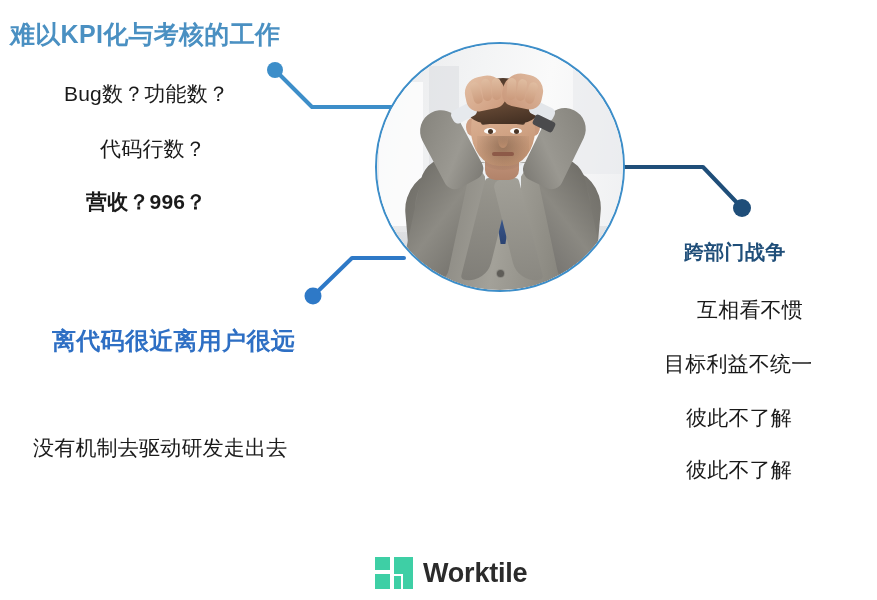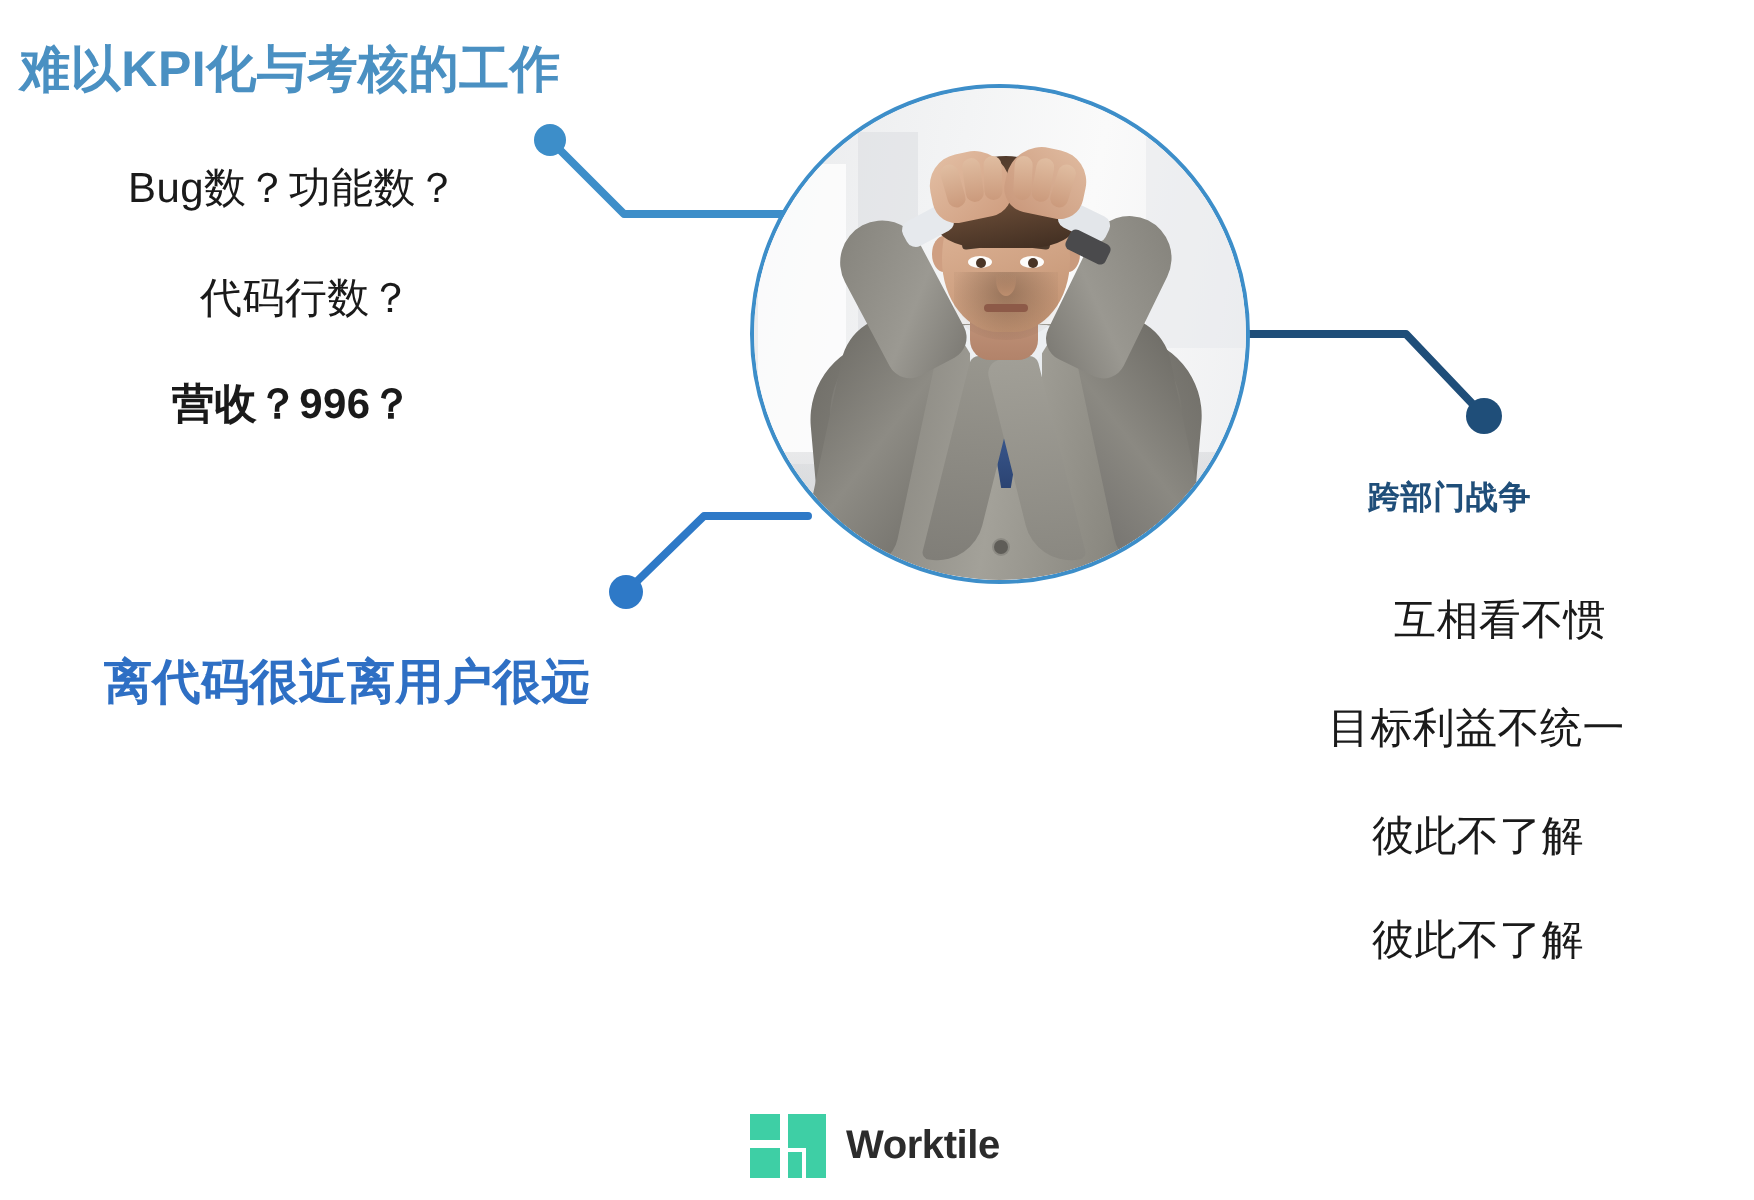--- a/index.html
+++ b/index.html
@@ -272,21 +272,21 @@
   #kpi-l0 { left: 64px;  top: 80px;  }
   #kpi-l1 { left: 100px; top: 135px; }
   #kpi-l2 { left: 86px;  top: 188px; font-weight: bold; }
 
   
   #h-code { left: 52px; top: 325px; font-size: 24px; color: #2e6fc4; }
   #code-l0 { left: 56px; top: 381px; }
   #code-l1 { left: 33px; top: 434px; }
 
   
-  #h-war  { left: 684px; top: 239px; font-size: 16px; color: #1f4e79; }
+  #h-war  { left: 684px; top: 239px; font-size: 20px; color: #1f4e79; }
   #war-l0 { left: 697px; top: 296px; }
   #war-l1 { left: 664px; top: 350px; }
   #war-l2 { left: 686px; top: 404px; }
   #war-l3 { left: 686px; top: 456px; }
 
   
   #logo {
     position: absolute;
     left: 375px;
     top: 557px;
@@ -304,21 +304,21 @@
     position: absolute;
     background: #3ecfa5;
     display: block;
   }
   #logo-mark .sq-tl { left: 0;    top: 0;    width: 15px; height: 13px; }
   #logo-mark .sq-tr { left: 19px; top: 0;    width: 19px; height: 32px; }
   #logo-mark .sq-bl { left: 0;    top: 17px; width: 15px; height: 15px; }
   #logo-mark .sq-bm { left: 19px; top: 17px; width: 9px;  height: 15px; background: #ffffff; }
   #logo-mark .sq-bm2{ left: 19px; top: 19px; width: 7px;  height: 13px; background: #3ecfa5; }
   #logo-text {
-    font-size: 20px;
+    font-size: 27px;
     font-weight: bold;
     color: #2b2b2b;
     letter-spacing: -0.2px;
   }
 </style>
 </head>
 <body>
 
 <div id="slide">
 
@@ -395,20 +395,21 @@
       </div>
     </div>
   </div>
 
   <div class="heading" id="h-kpi">难以KPI化与考核的工作</div>
   <div class="body-line" id="kpi-l0">Bug数？功能数？</div>
   <div class="body-line" id="kpi-l1">代码行数？</div>
   <div class="body-line" id="kpi-l2">营收？996？</div>
 
   <div class="heading" id="h-code">离代码很近离用户很远</div>
+  <div class="body-line" id="code-l1">没有机制去驱动研发走出去</div>
 
   <div class="heading" id="h-war">跨部门战争</div>
   <div class="body-line" id="war-l0">互相看不惯</div>
   <div class="body-line" id="war-l1">目标利益不统一</div>
   <div class="body-line" id="war-l2">彼此不了解</div>
   <div class="body-line" id="war-l3">彼此不了解</div>
 
   <div id="logo">
     <div id="logo-mark">
       <i class="sq-tr"></i>

